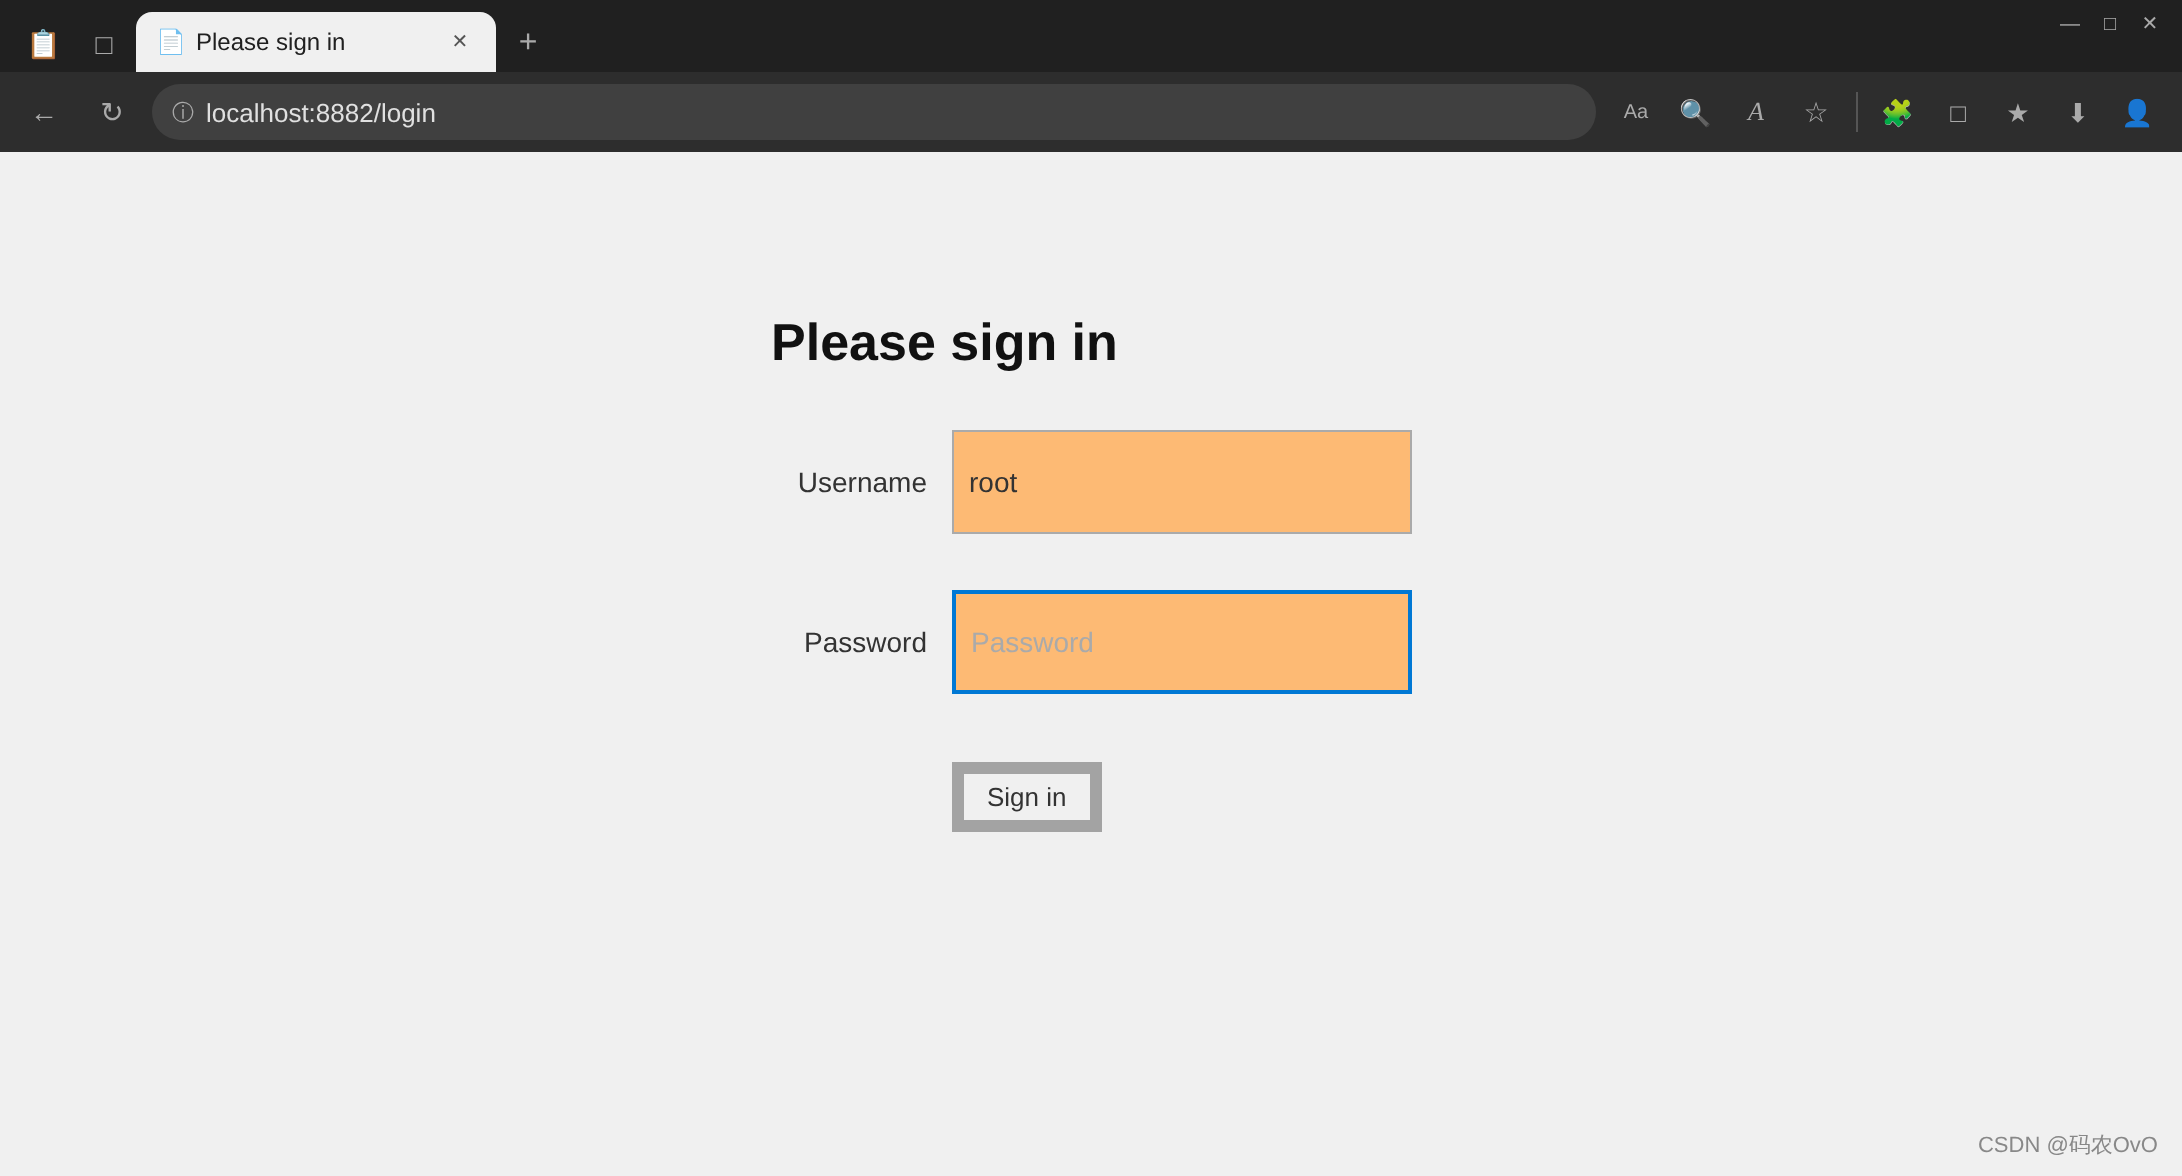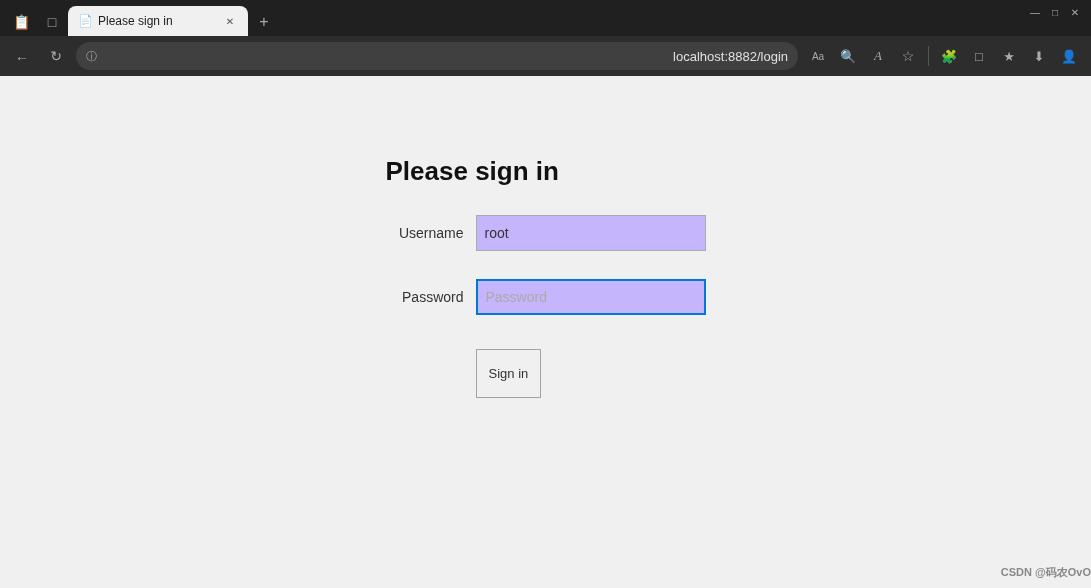--- a/index.html
+++ b/index.html
@@ -145,21 +145,20 @@
       display: flex;
       align-items: center;
       padding: 0 10px;
       gap: 6px;
     }
 
     .address-text {
       font-size: 13px;
       color: #e0e0e0;
       flex: 1;
-      text-align: right;
     }
 
     .address-icon {
       color: #aaa;
       font-size: 11px;
     }
 
     .toolbar-actions {
       display: flex;
       align-items: center;
@@ -218,56 +217,55 @@
     .form-label {
       font-size: 14px;
       color: #333;
       width: 90px;
       text-align: right;
       padding-right: 12px;
     }
 
     .form-input {
       width: 230px;
-      height: 36px;
+      height: 52px;
       border: 1px solid #aaa;
-      background: #c4b5fd;
+      background: #fdba74;
       padding: 0 8px;
       font-size: 14px;
       color: #333;
       outline: none;
     }
 
     .form-input::placeholder {
       color: #aaa;
     }
 
     .form-input.active-border {
       border: 2px solid #0078d4;
     }
 
     .sign-in-btn {
       margin-top: 6px;
       margin-left: 90px;
-      padding: 16px 12px;
+      padding: 4px 12px;
       background: #f0f0f0;
-      border: 1px solid #a3a3a3;
+      border: 6px solid #a3a3a3;
       font-size: 13px;
       color: #333;
       cursor: pointer;
       min-width: 65px;
     }
 
     .watermark {
       position: absolute;
       bottom: 8px;
-      right: 0;
+      right: 12px;
       font-size: 11px;
       color: #888;
-      font-weight: bold;
     }
   </style>
 </head>
 <body>
 
 <div class="browser-chrome" style="position:relative;">
 
   <div class="tab-bar">
     <div class="tab-icon-btn">📋</div>
     <div class="tab-icon-btn">□</div>

